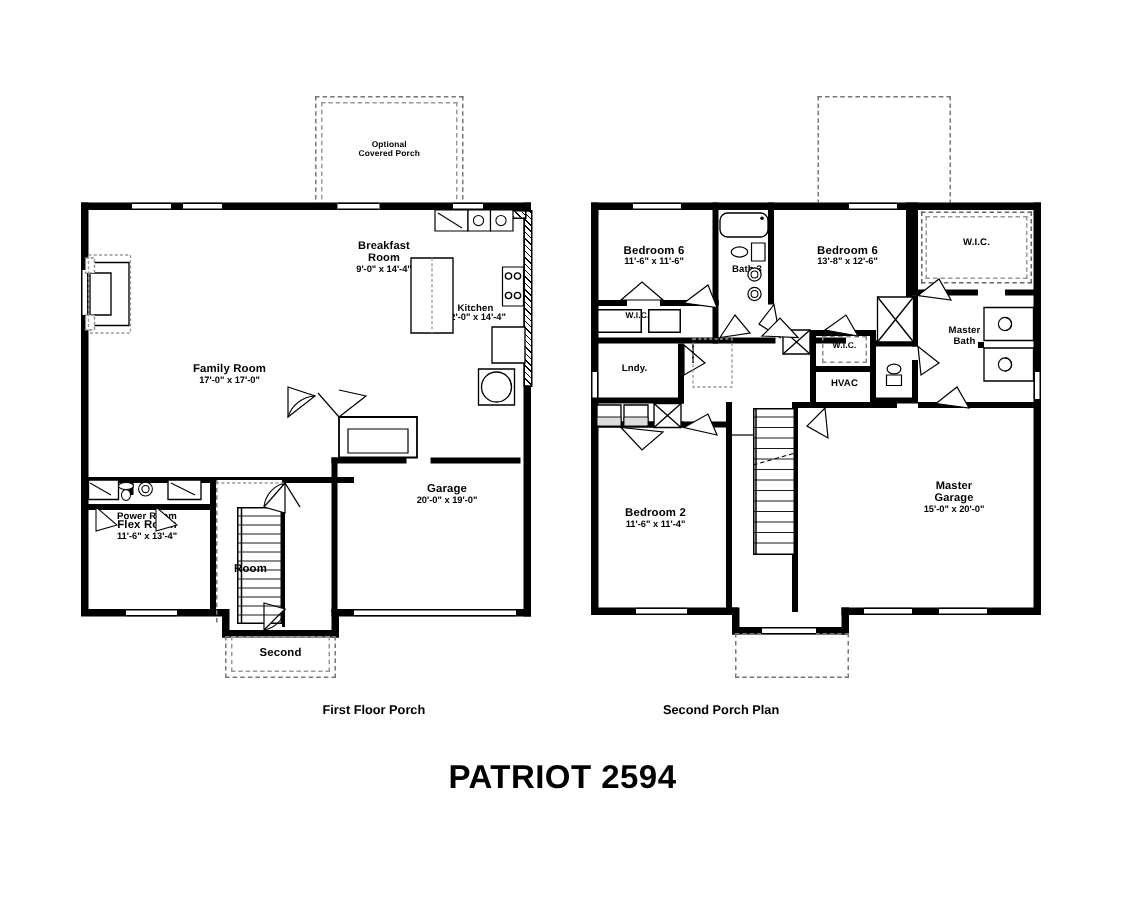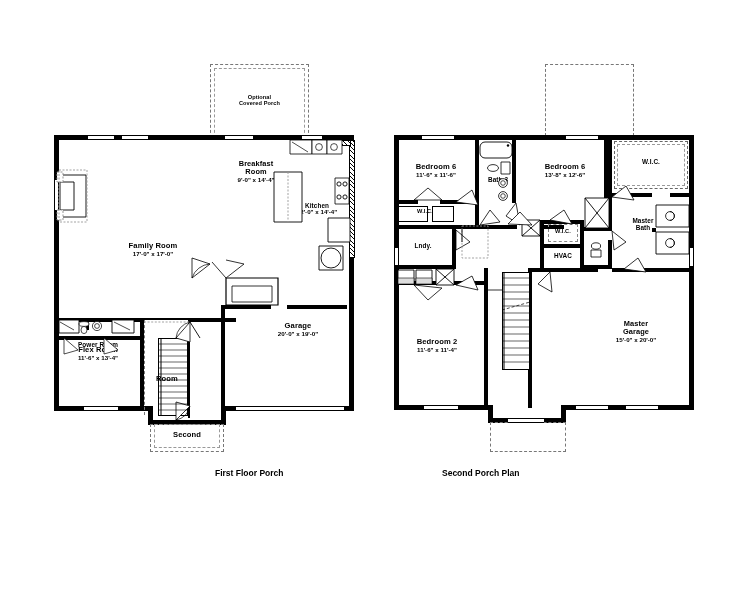--- a/index.html
+++ b/index.html
@@ -496,14 +496,15 @@
         <path d="M232 181 L246 192 L234 200 Z" fill="#fff" stroke="#000" stroke-width="0.8"></path>
         <path d="M244 219 L258 208 L266 222 Z" fill="#fff" stroke="#000" stroke-width="0.8"></path>
         <path d="M82 178 L82 192" stroke="#000" stroke-width="1.1"></path>
         <rect x="82" y="176" width="26" height="32" fill="none" stroke="#999" stroke-dasharray="2,1.6"></rect>
       </g>
     </svg>
 
     <div class="caption" style="left:62px; top:418px;">Second Porch Plan</div>
   </div>
 
+  <div id="sheet-title">PATRIOT 2594</div>
 
 </div>
 
 </body></html>

